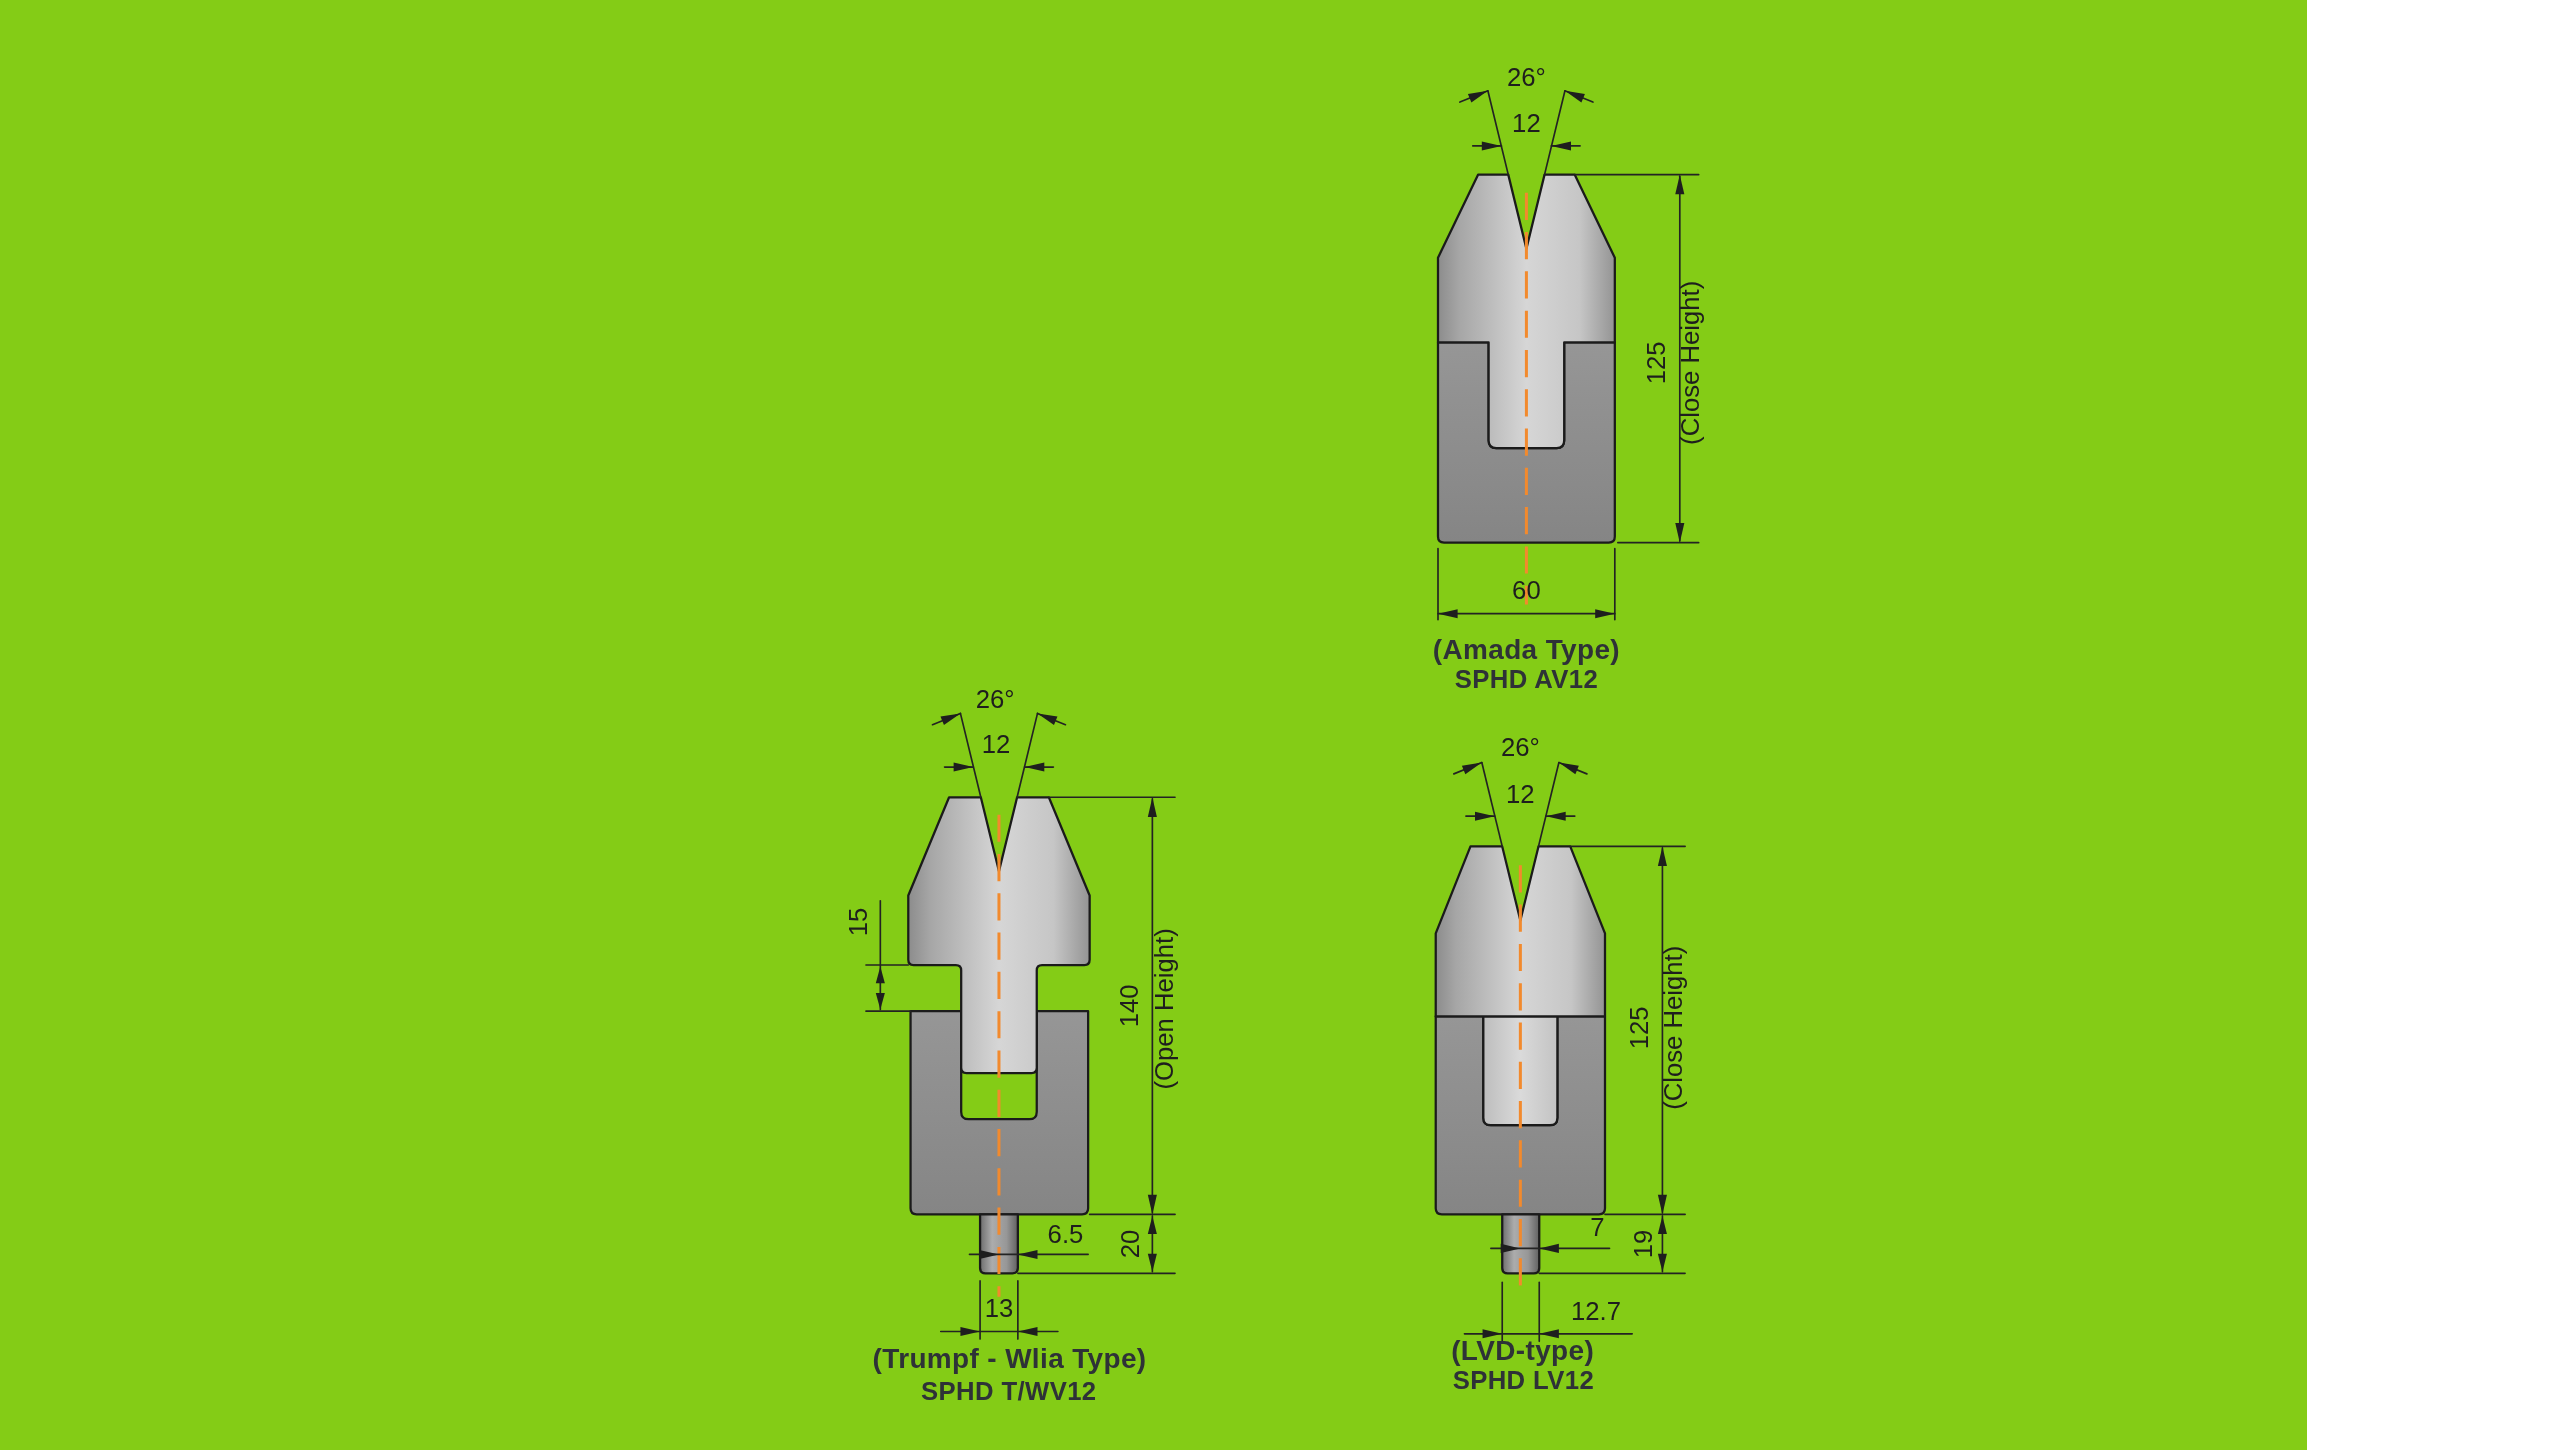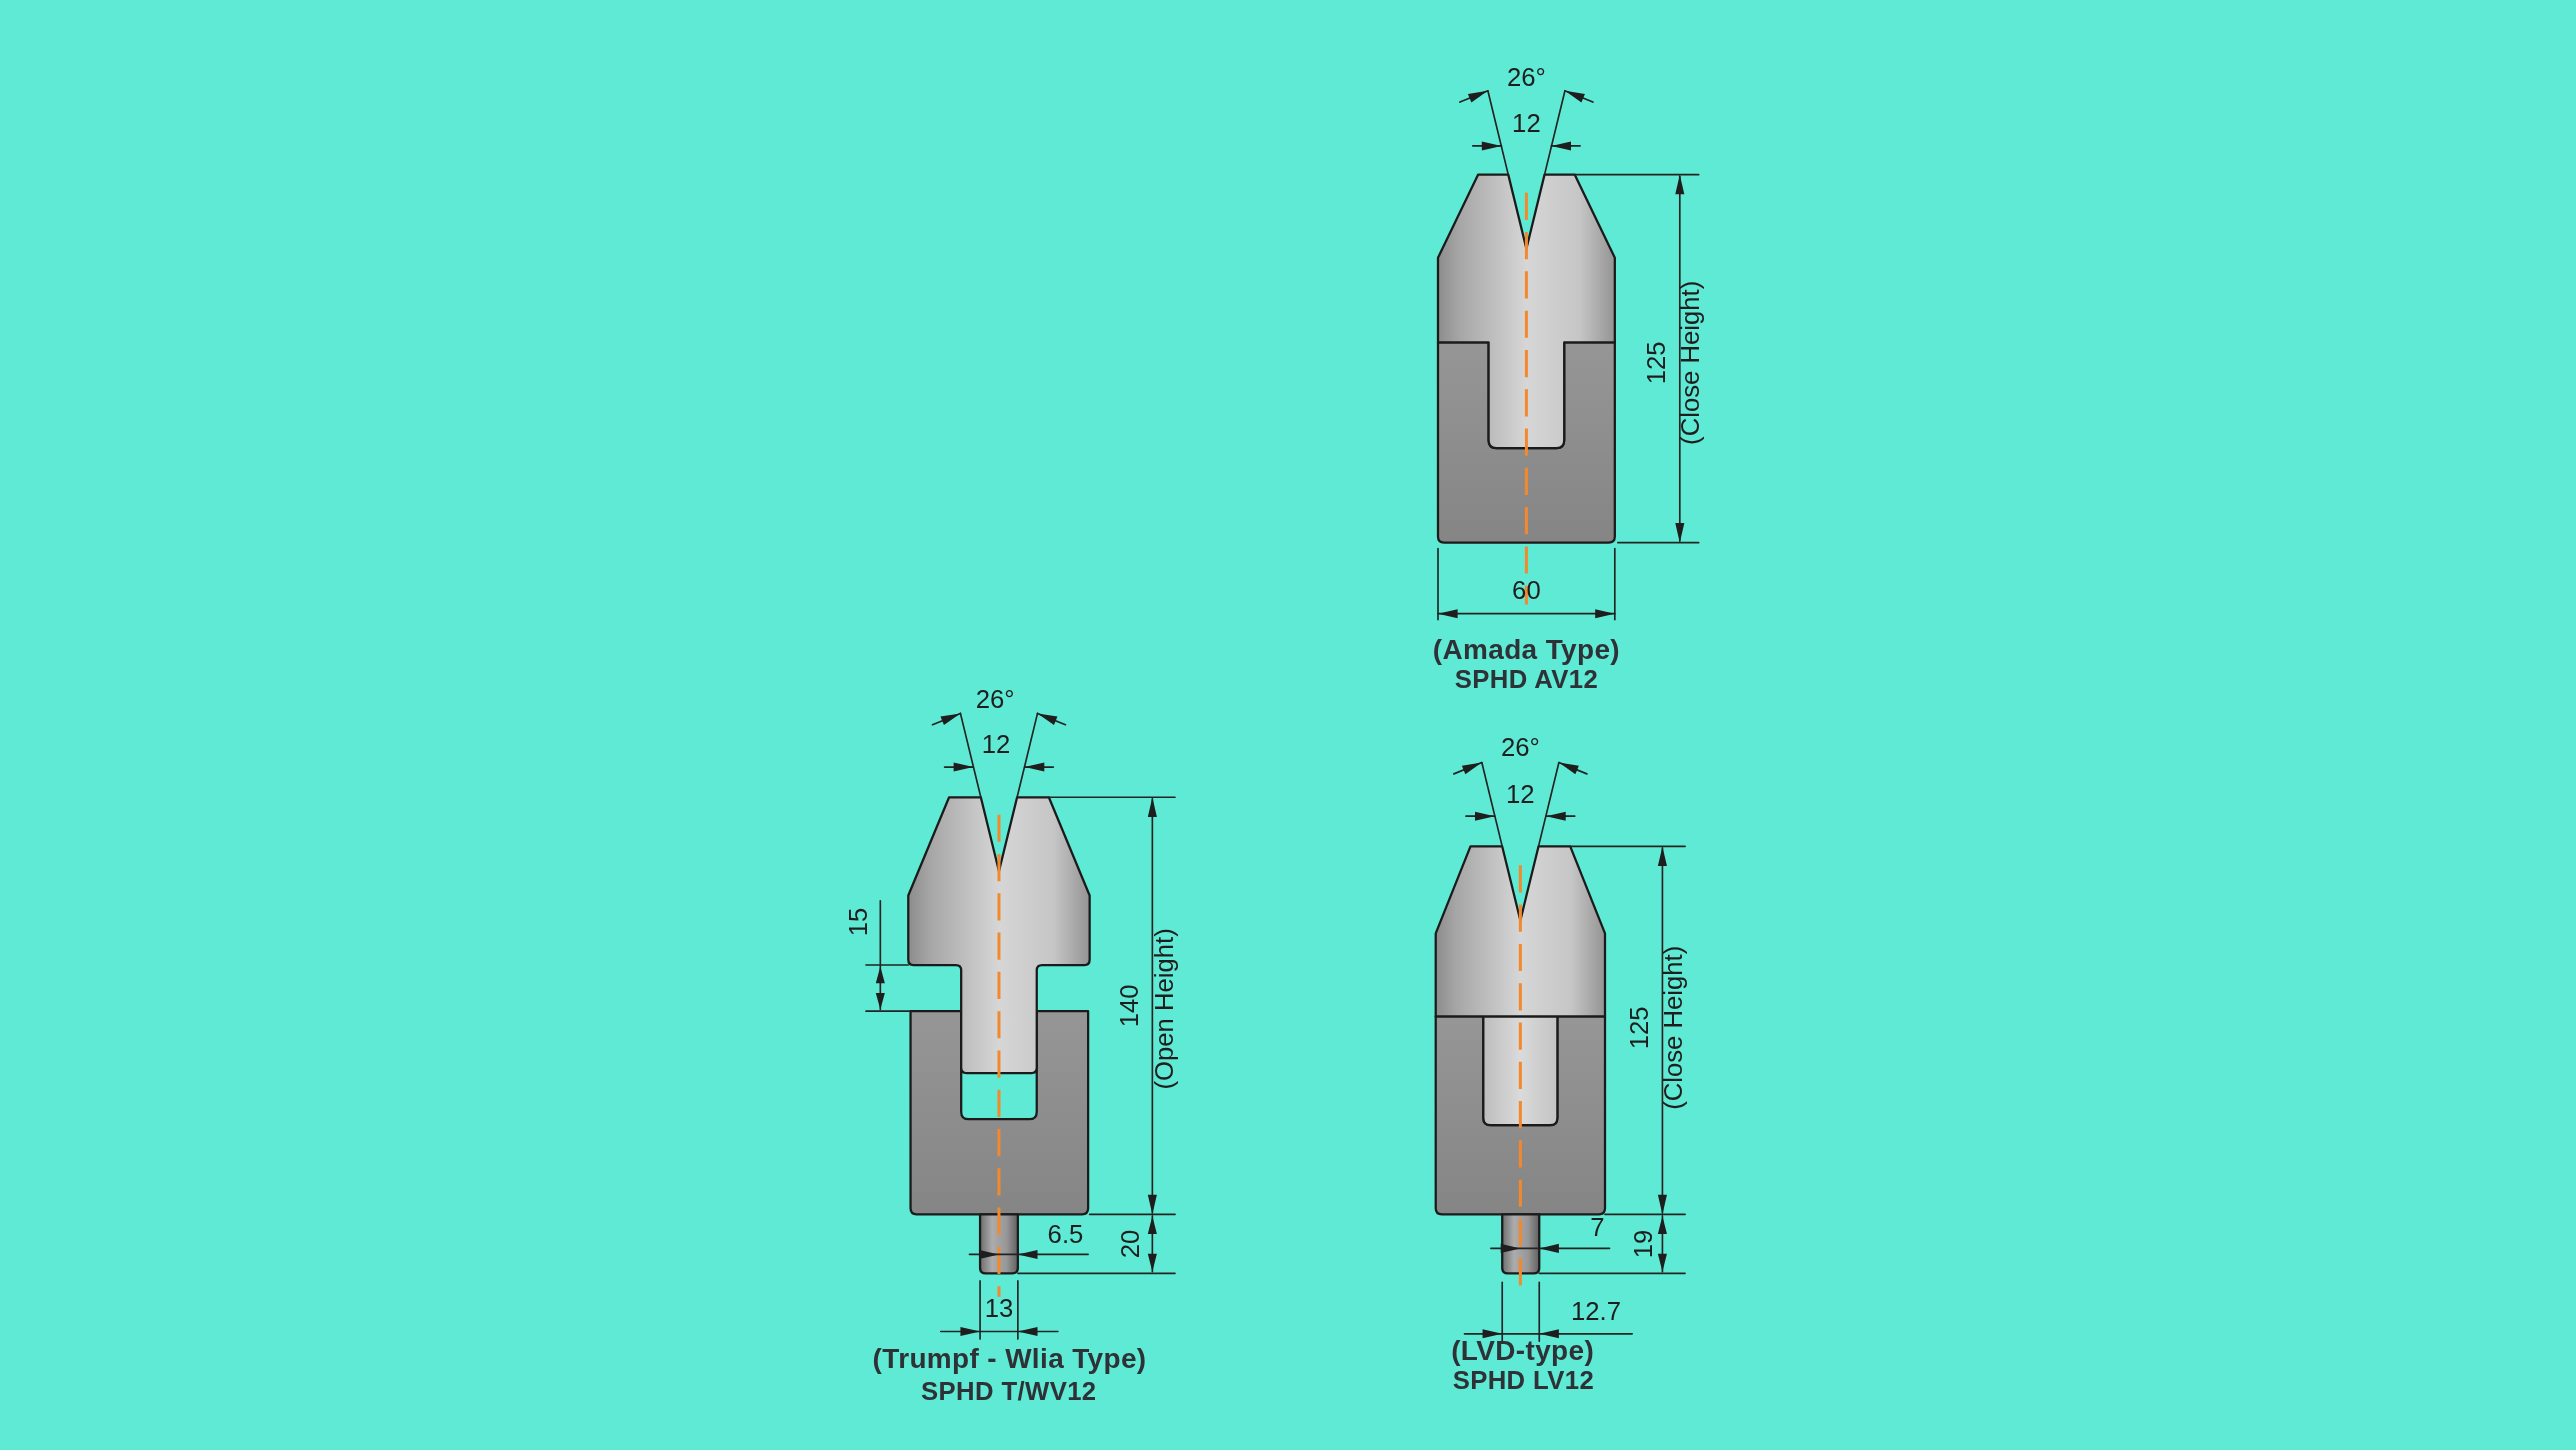--- a/index.html
+++ b/index.html
@@ -1,16 +1,16 @@
 <!DOCTYPE html>
 <html style="font-size:12px"><head>
 <meta charset="utf-8">
 <style>
   html,body{margin:0;padding:0;background:#ffffff;}
-  #canvas{position:relative;width:2576px;height:1451px;background:#5eead4;overflow:hidden;}
+  #canvas{position:relative;width:2307px;height:1451px;background:#84cc16;overflow:hidden;}
   svg{position:absolute;left:0;top:0;}
   .ol{stroke:#1b1b1b;stroke-width:3;stroke-linejoin:round;}
   .dl{stroke:#232323;stroke-width:2.2;fill:none;stroke-linecap:round;}
   .ah{fill:#1e1e1e;stroke:none;}
   .cl{stroke:#f28a2d;stroke-width:4;stroke-dasharray:36 16;fill:none;}
   .dim{font-family:"Liberation Sans",sans-serif;font-size:34px;fill:#1e1e1e;}
   .lblType{font-family:"Liberation Sans",sans-serif;font-size:37px;font-weight:700;fill:#2e3237;letter-spacing:.5px;}
   .lblModel{font-family:"Liberation Sans",sans-serif;font-size:34px;font-weight:600;fill:#2e3237;letter-spacing:.5px;}
   text{user-select:none;}
 </style>

